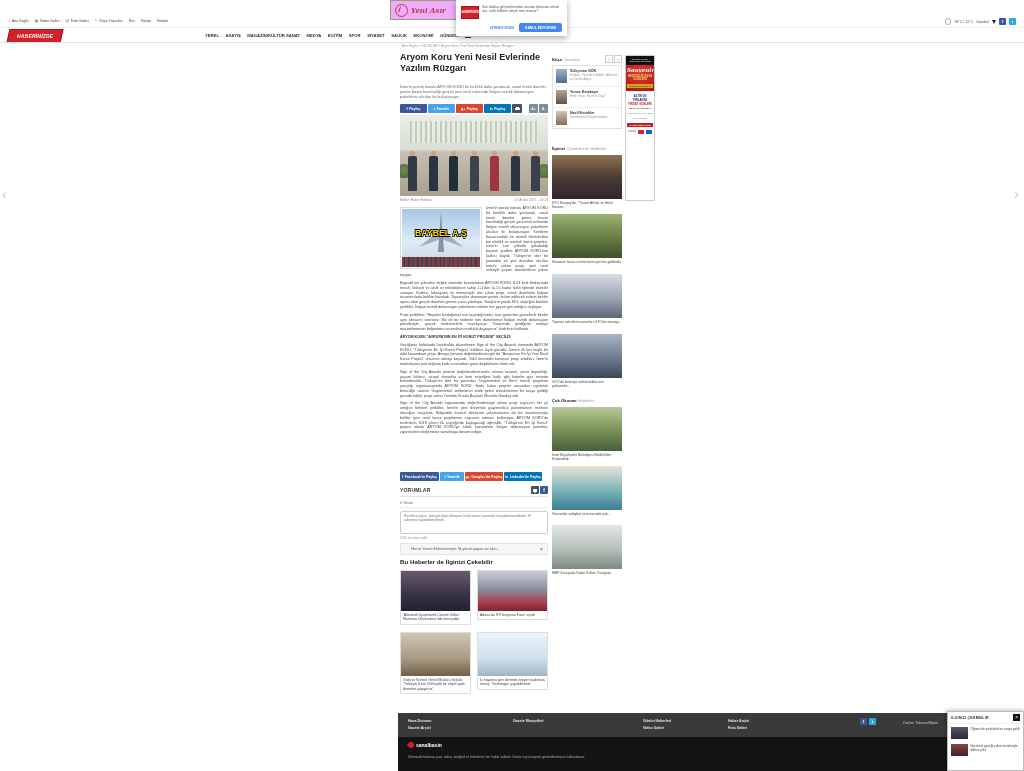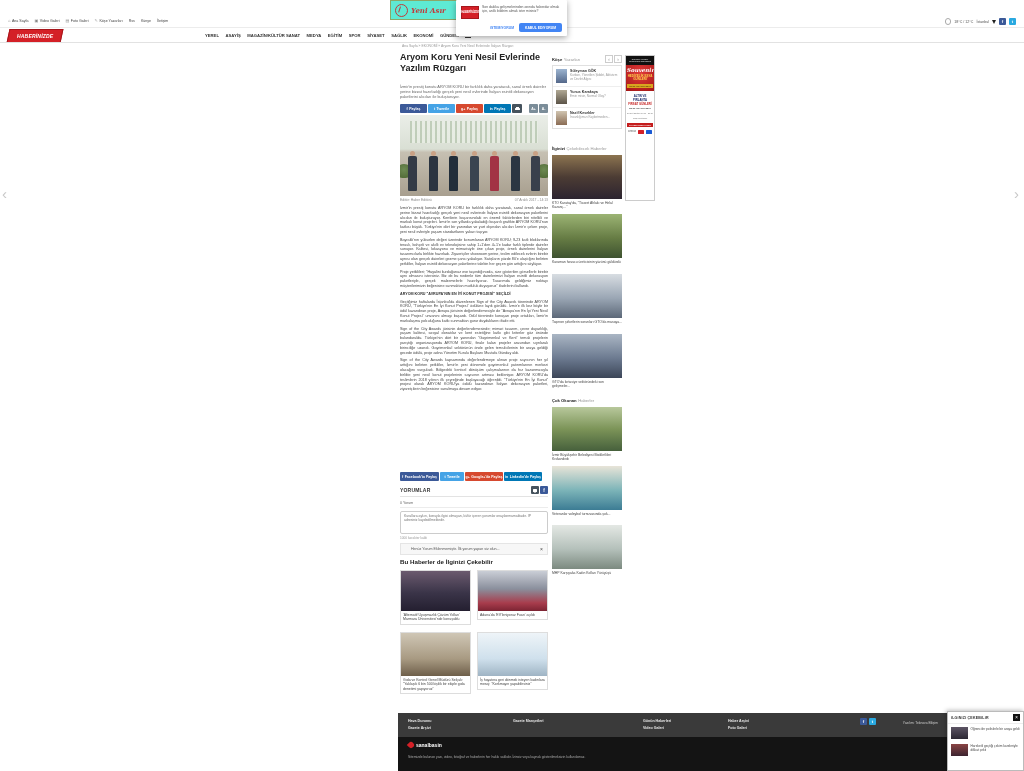--- a/index.html
+++ b/index.html
@@ -17,21 +17,21 @@
   .fb{background:#3b5998;} .tw{background:#2aa9e0;}
   
   .logo{left:8px;top:29px;width:52px;height:12px;background:#d42027;border:1px solid #a5161c;transform:skewX(-12deg);display:flex;align-items:center;justify-content:center;}
   .logo span{transform:skewX(12deg);color:#fff;font-style:italic;font-weight:bold;font-size:5px;letter-spacing:.2px;}
   .nav{left:205px;top:29px;height:13px;display:flex;gap:6.5px;align-items:center;font-size:4.2px;font-weight:bold;color:#333;}
   .nav span{cursor:pointer;white-space:nowrap;}
   .burger{width:6px;height:5px;display:flex;flex-direction:column;justify-content:space-between;cursor:pointer;}
   .burger i{display:block;height:1.1px;background:#333;}
   .hdrline{left:0;top:42px;width:1024px;height:1px;background:#e2e2e2;}
   
-  .banner{left:390px;top:0;width:67px;height:20px;background:#5eead4;border:1.5px solid #8aa868;display:flex;align-items:center;gap:3px;padding-left:4px;box-sizing:border-box;}
+  .banner{left:390px;top:0;width:67px;height:20px;background:#f0abfc;border:1.5px solid #8aa868;display:flex;align-items:center;gap:3px;padding-left:4px;box-sizing:border-box;}
   .emblem{width:11px;height:11px;border:1.2px solid #c03a3a;border-radius:50%;position:relative;flex:0 0 auto;}
   .emblem:after{content:"";position:absolute;left:3px;top:2px;width:3px;height:6px;border-left:1.5px solid #c03a3a;transform:rotate(18deg);}
   .banner .script{font-family:"DejaVu Serif",serif;font-style:italic;font-weight:bold;color:#c03a3a;font-size:7px;}
   .popup{left:456px;top:0;width:111px;height:36px;background:#fff;box-shadow:0 2px 6px rgba(0,0,0,.35);border-radius:1px;z-index:30;}
   .popup .plogo{position:absolute;left:5px;top:6px;width:16px;height:11px;background:#d42027;border:1px solid #a5161c;display:flex;align-items:center;justify-content:center;color:#fff;font-style:italic;font-weight:bold;font-size:2.6px;}
   .popup .ptxt{position:absolute;left:26px;top:5px;width:78px;font-size:3.4px;color:#555;line-height:4.4px;}
   .popup .pbtns{position:absolute;right:5px;bottom:4px;display:flex;gap:5px;align-items:center;}
   .btn-ghost{color:#4285f4;font-size:3.4px;font-weight:bold;cursor:pointer;}
   .btn-blue{background:#4285f4;color:#fff;font-size:3.4px;font-weight:bold;padding:2.5px 6px;border-radius:2px;cursor:pointer;}
   
@@ -309,20 +309,28 @@
         </span>
     </div>
   </div>
 
   <div class="abs metaRow">
     <span>Editör: Haber Editörü</span>
     <span>07 Aralık 2017 - 14:13</span>
   </div>
 
   <div class="abs bodyTxt">
+    <div class="adimg-wrap">
+      <div class="adimg">
+        <div class="wings"></div>
+        <div class="tower"></div>
+        <div class="crowd"></div>
+        <div class="adtxt">BAYBEL A.Ş</div>
+      </div>
+    </div>
     <p>İzmir'in prestij konutu ARYOM KORU bir farklılık daha yaratarak, sanal örnek daireler yerine bizzat hazırladığı gerçek yeni nesil evlerinde İtalyan esintili dekorasyon paketlerini alıcıları ile buluşturuyor. Kentlerin başarısındaki en önemli faktörlerden biri nitelikli ve markalı konut projeleri. İzmir'in son yıllarda yakaladığı başarılı grafikte ARYOM KORU'nun katkısı büyük. Türkiye'nin dört bir yanından ve yurt dışından alıcıları İzmir'e çeken proje, yeni nesil evleriyle yaşam standartlarını yukarı taşıyor.</p>
     <p>Bayraklı'nın yükselen değeri üzerinde konumlanan ARYOM KORU; 9-23 katlı bloklarında teraslı, bahçeli ve akıllı ev teknolojisine sahip 1+1'den 4+1'e kadar farklı tiplerde daireler sunuyor. Kalitesi, lokasyonu ve mimarisiyle öne çıkan proje, örnek dairelerini İtalyan tasarımcılarla birlikte hazırladı. Ziyaretçiler showroom yerine, teslim edilecek evlerin birebir aynısı olan gerçek daireleri gezme şansı yakalıyor. Satışların yüzde 80'e ulaştığını belirten yetkililer, İtalyan esintili dekorasyon paketlerine talebin her geçen gün arttığını söylüyor.</p>
     <p>Proje yetkilileri; "Hayalini kurduğunuz eve taşındığınızda, size gösterilen görsellerle birebir aynı olmasını istersiniz. Biz de bu nedenle tüm dairelerimizi İtalyan esintili dekorasyon paketleriyle, gerçek malzemelerle hazırlıyoruz. Tasarımda geldiğimiz noktayı müşterilerimizin beğenisine sunmaktan mutluluk duyuyoruz" ifadelerini kullandı.</p>
     <p class="subhead">ARYOM KORU "AVRUPA'NIN EN İYİ KONUT PROJESİ" SEÇİLDİ</p>
     <p>Geçtiğimiz haftalarda İstanbul'da düzenlenen Sign of the City Awards töreninde ARYOM KORU, "Türkiye'nin En İyi Konut Projesi" ödülüne layık görüldü. İzmir'e ilk kez böyle bir ödül kazandıran proje, Avrupa jürisinin değerlendirmesiyle de "Avrupa'nın En İyi Yeni Nesil Konut Projesi" unvanını almayı başardı. Ödül töreninde konuşan proje ortakları, İzmir'in markalaşma yolculuğuna katkı sunmaktan gurur duyduklarını ifade etti.</p>
     <p>Sign of the City Awards jürisinin değerlendirmesinde; mimari tasarım, çevre duyarlılığı, yaşam kalitesi, sosyal donatılar ve kent estetiğine katkı gibi kriterler göz önünde bulunduruldu. Türkiye'nin dört bir yanından "Gayrimenkul ve Kent" temalı projelerin yarıştığı organizasyonda ARYOM KORU, finale kalan projeler arasından sıyrılarak birinciliğe uzandı. Gayrimenkul sektörünün önde gelen temsilcilerinin bir araya geldiği gecede ödülü, proje adına Yönetim Kurulu Başkanı Mustafa Günday aldı.</p>
     <p>Sign of the City Awards kapsamında değerlendirmeye alınan proje sayısının her yıl arttığını belirten yetkililer, İzmir'in yeni dönemde gayrimenkul yatırımlarının merkezi olacağını vurguladı. Bölgedeki kentsel dönüşüm çalışmalarının da hız kazanmasıyla birlikte yeni nesil konut projelerinin sayısının artması bekleniyor. ARYOM KORU'da teslimlerin 2018 yılının ilk çeyreğinde başlayacağı öğrenildi. "Türkiye'nin En İyi Konut" projesi olarak ARYOM KORU'ya ödülü kazandıran İtalyan dekorasyon paketleri, ziyaretçilerin beğenisine sunulmaya devam ediyor.</p>
   </div>
 
   <div class="abs shareBot">

